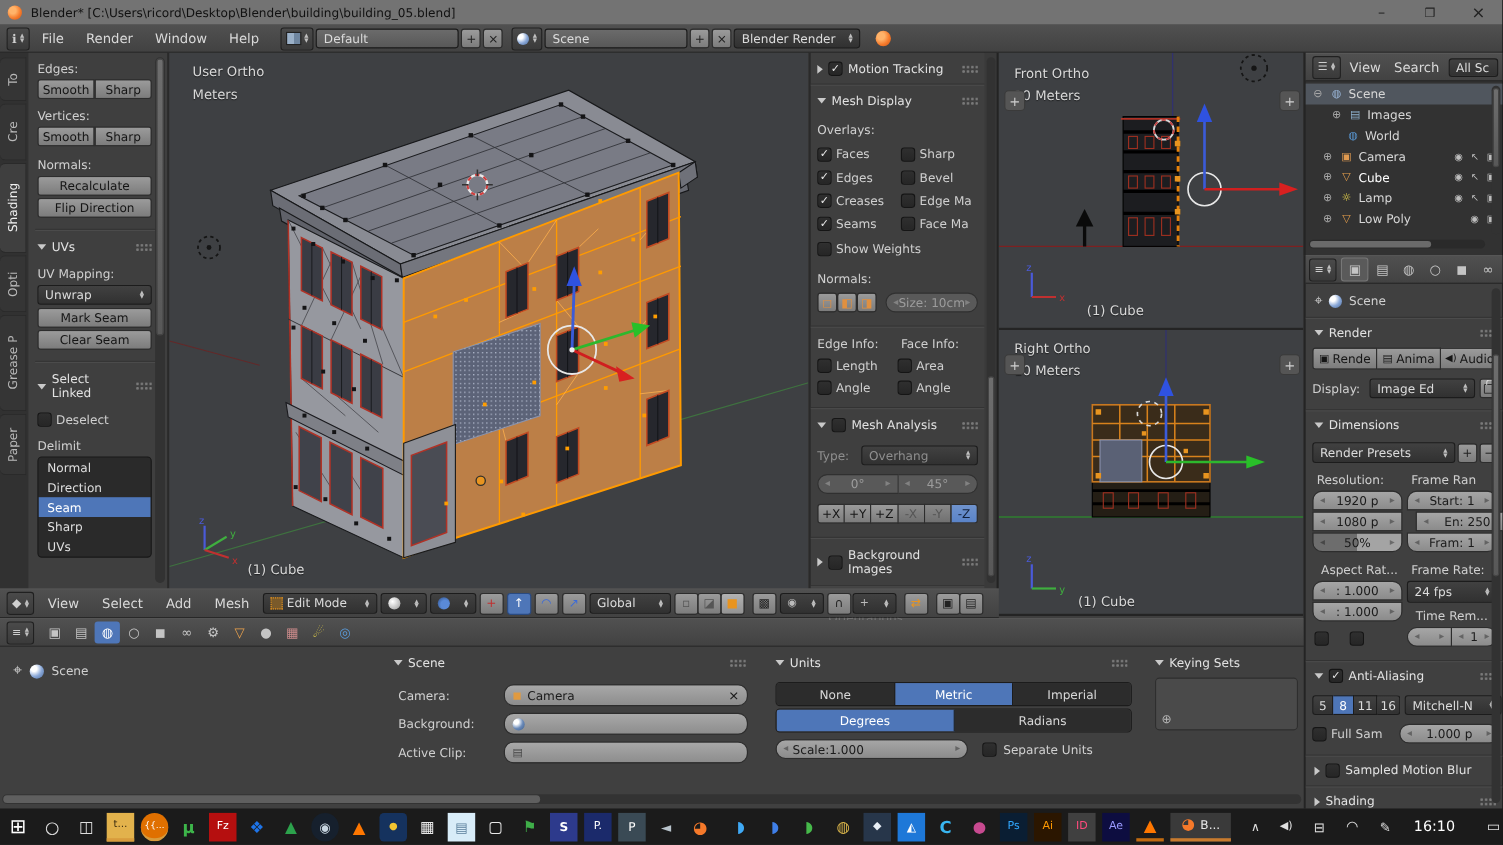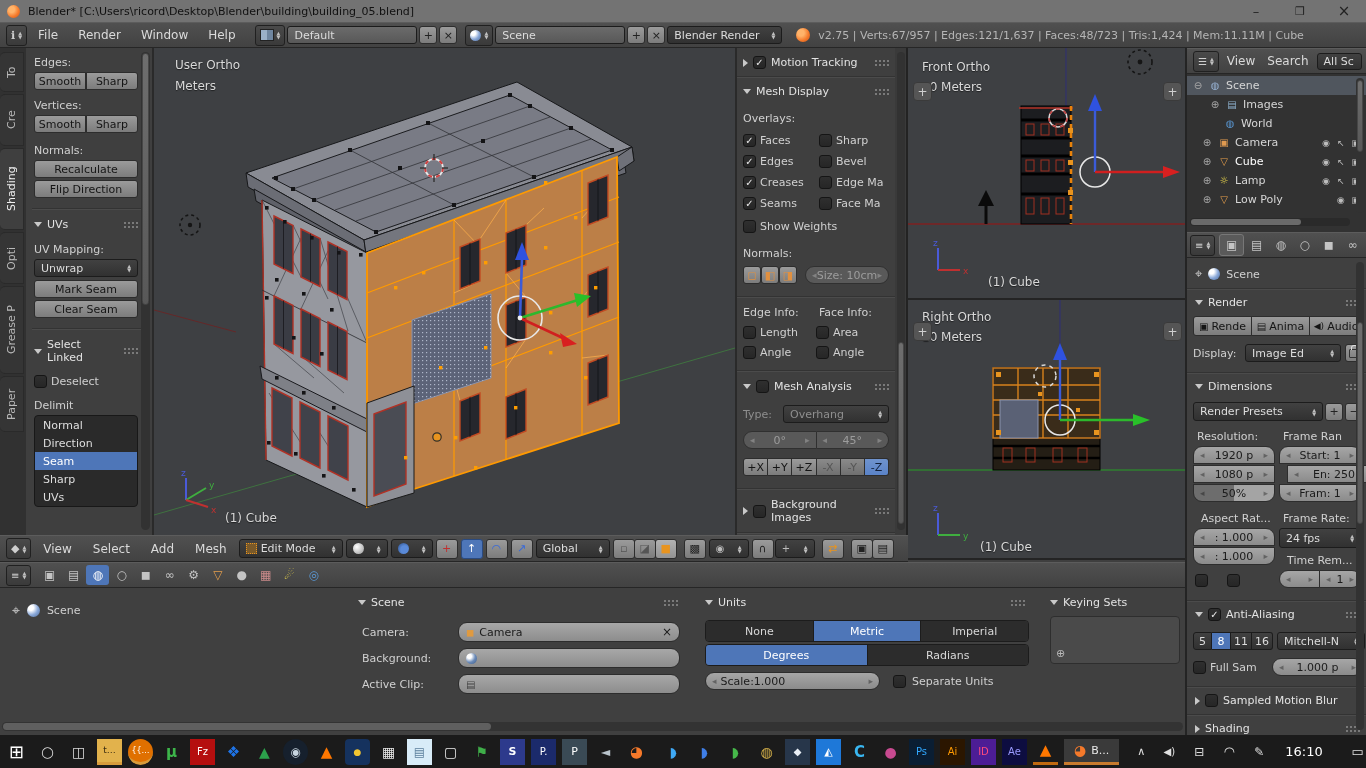--- a/index.html
+++ b/index.html
@@ -112,21 +112,20 @@
     <span class="dbtn" style="width:130px;background:linear-gradient(#6b6b6b,#585858)">
       <span>Scene</span>
     </span>
     <span class="sqbtn">+</span>
     <span class="sqbtn">×</span>
     <span class="dbtn" style="width:115px;">
       <span>Blender Render</span>
         <span class="updn"></span>
     </span>
     <span style="width:14px;height:14px;margin-left:12px;border-radius:50%;background:radial-gradient(circle at 35% 35%,#ffb36a 25%,#f5792a 60%,#c4541a)"></span>
-    <span style="color:#b5b5b5;font-size:11px;margin-left:6px">v2.75 | Verts:67/957 | Edges:121/1,637 | Faces:48/723 | Tris:1,424 | Mem:11.11M | Cube</span>
   </div>
 
   <div class="abs" style="left:0;top:48px;width:26px;height:487px;background:#313131;display:flex;flex-direction:column;gap:2px;padding-top:4px">
     <div class="vtab" style="height:40px">
         <span>To</span>
       </div>
     <div class="vtab" style="height:52px">
         <span>Cre</span>
       </div>
     <div class="vtab active" style="height:82px">
@@ -1082,21 +1081,21 @@
     <span class="tb-ico" style="color:#3fa9f5;font-size:14px">◗</span>
     <span class="tb-ico" style="color:#3f7fe8;font-size:14px">◗</span>
     <span class="tb-ico" style="color:#46b94a;font-size:14px">◗</span>
     <span class="tb-ico" style="color:#d9b44a;font-size:14px">◍</span>
     <span class="tb-ico" style="background:#27364a;color:#e8eef5;font-size:10px">◆</span>
     <span class="tb-ico" style="background:#1e78d8;color:#fff;font-size:11px">◭</span>
     <span class="tb-ico" style="color:#39b6f0;font-size:15px;font-weight:bold">C</span>
     <span class="tb-ico" style="color:#c84a90;font-size:14px">●</span>
     <span class="tb-ico" style="background:#0a1e33;color:#31a8ff;font-size:10px">Ps</span>
     <span class="tb-ico" style="background:#2b1600;color:#ff9a00;font-size:10px">Ai</span>
-    <span class="tb-ico" style="background:#4c1d95;color:#ff4a7d;font-size:10px">ID</span>
+    <span class="tb-ico" style="background:#404040;color:#ff4a7d;font-size:10px">ID</span>
     <span class="tb-ico" style="background:#0d0d40;color:#9a9aff;font-size:10px">Ae</span>
     <span class="tb-ico" style="color:#ff7700;font-size:15px;border-bottom:3px solid #c06a10">▲</span>
     <span style="display:flex;align-items:center;gap:5px;height:26px;padding:0 10px;background:#3a3a3a;border-bottom:3px solid #c87b2e;box-sizing:border-box">
       <span style="color:#f5792a;font-size:14px">◕</span>
       <span style="color:#e8e8e8;font-size:11px">B...</span>
     </span>
     <span style="flex:1"></span>
     <span class="tb-ico" style="color:#e0e0e0;font-size:11px;width:20px">∧</span>
     <span class="tb-ico" style="color:#e0e0e0;font-size:10px;width:24px">◀)</span>
     <span class="tb-ico" style="color:#e0e0e0;font-size:12px;width:24px">⊟</span>

